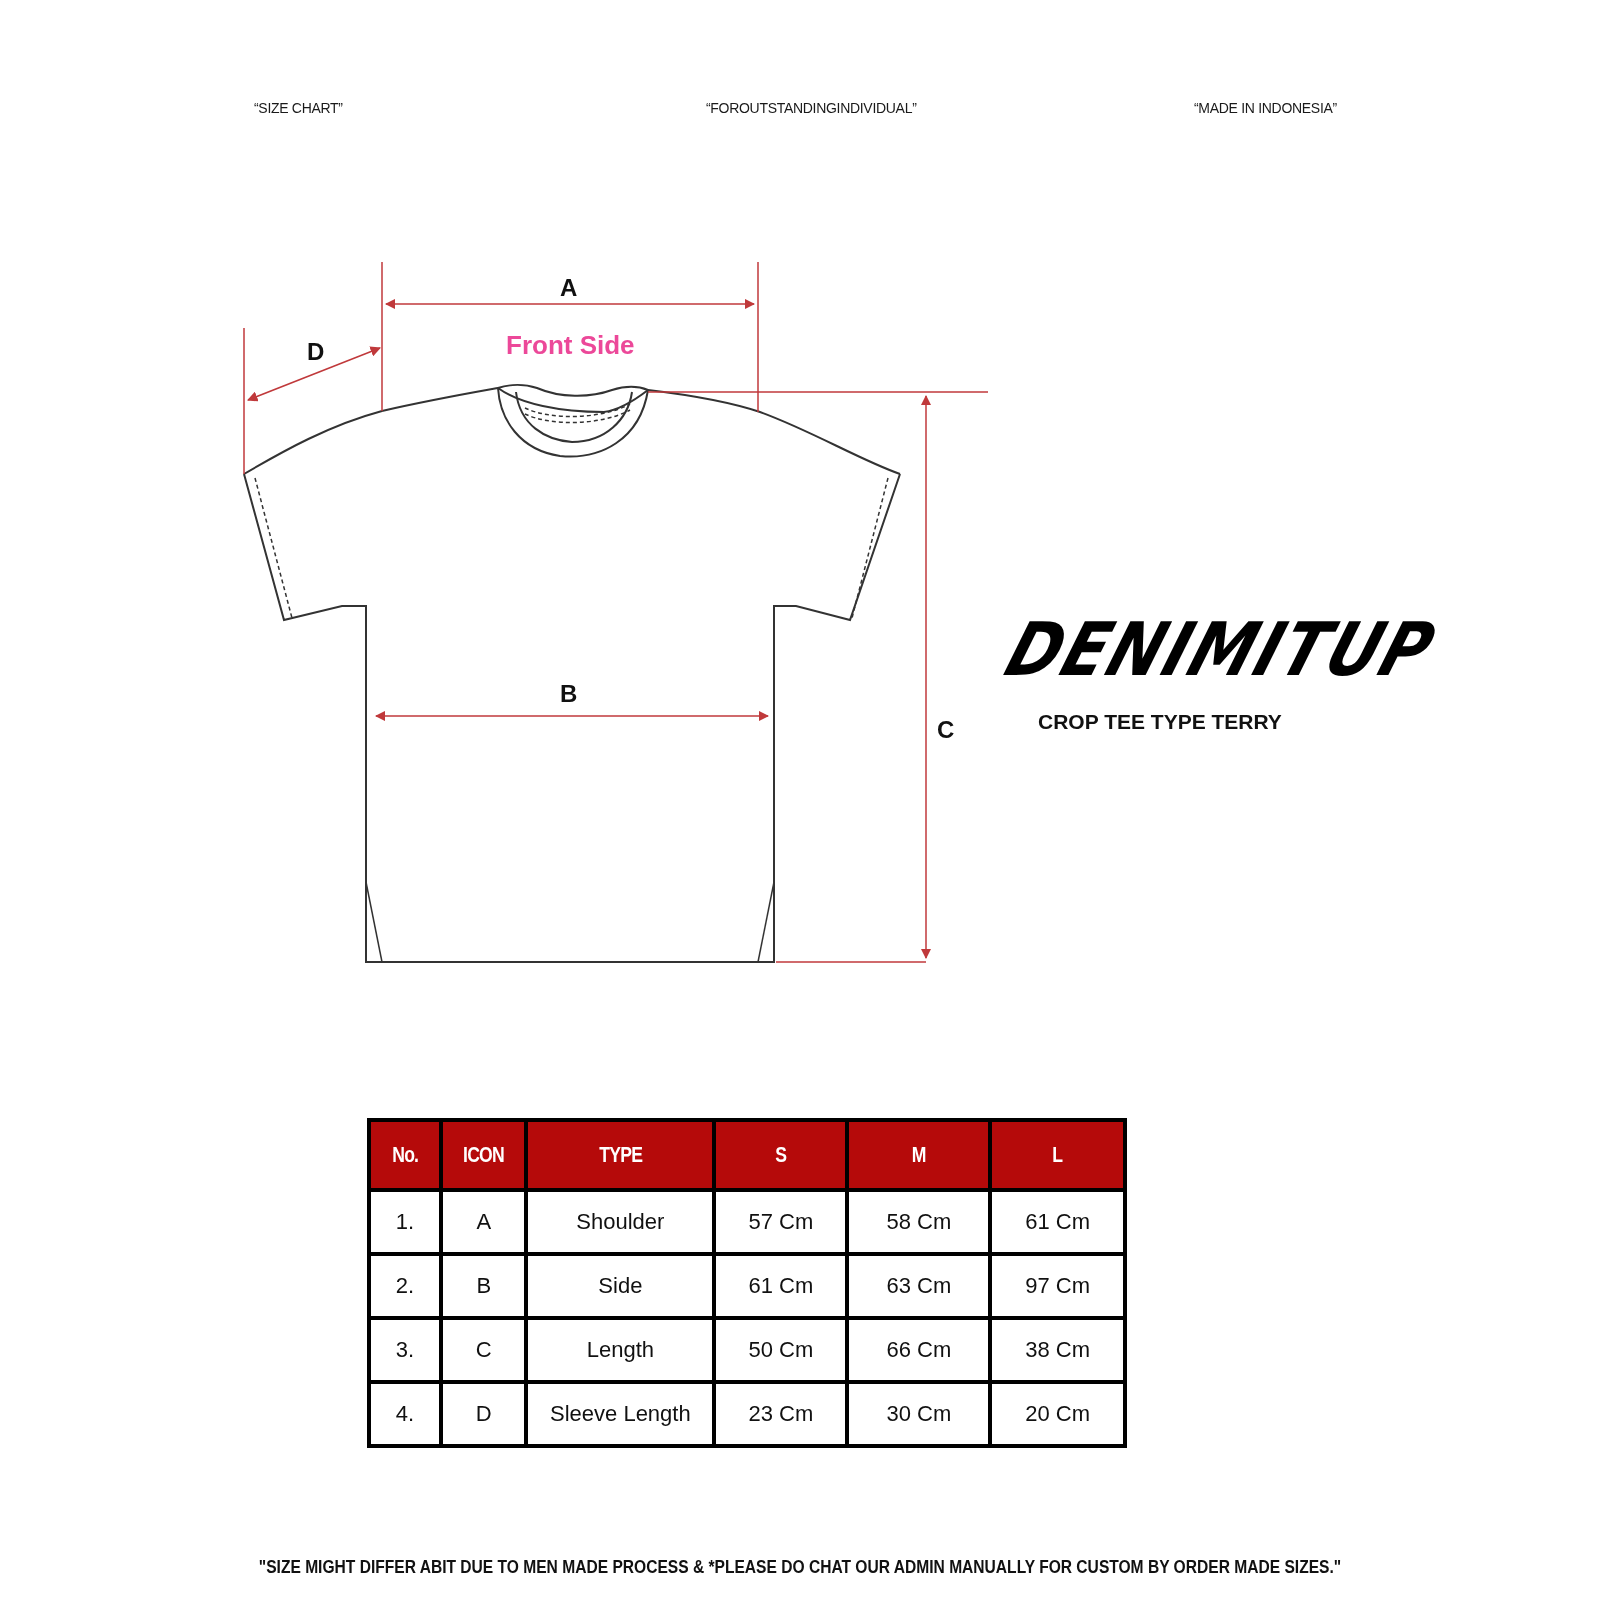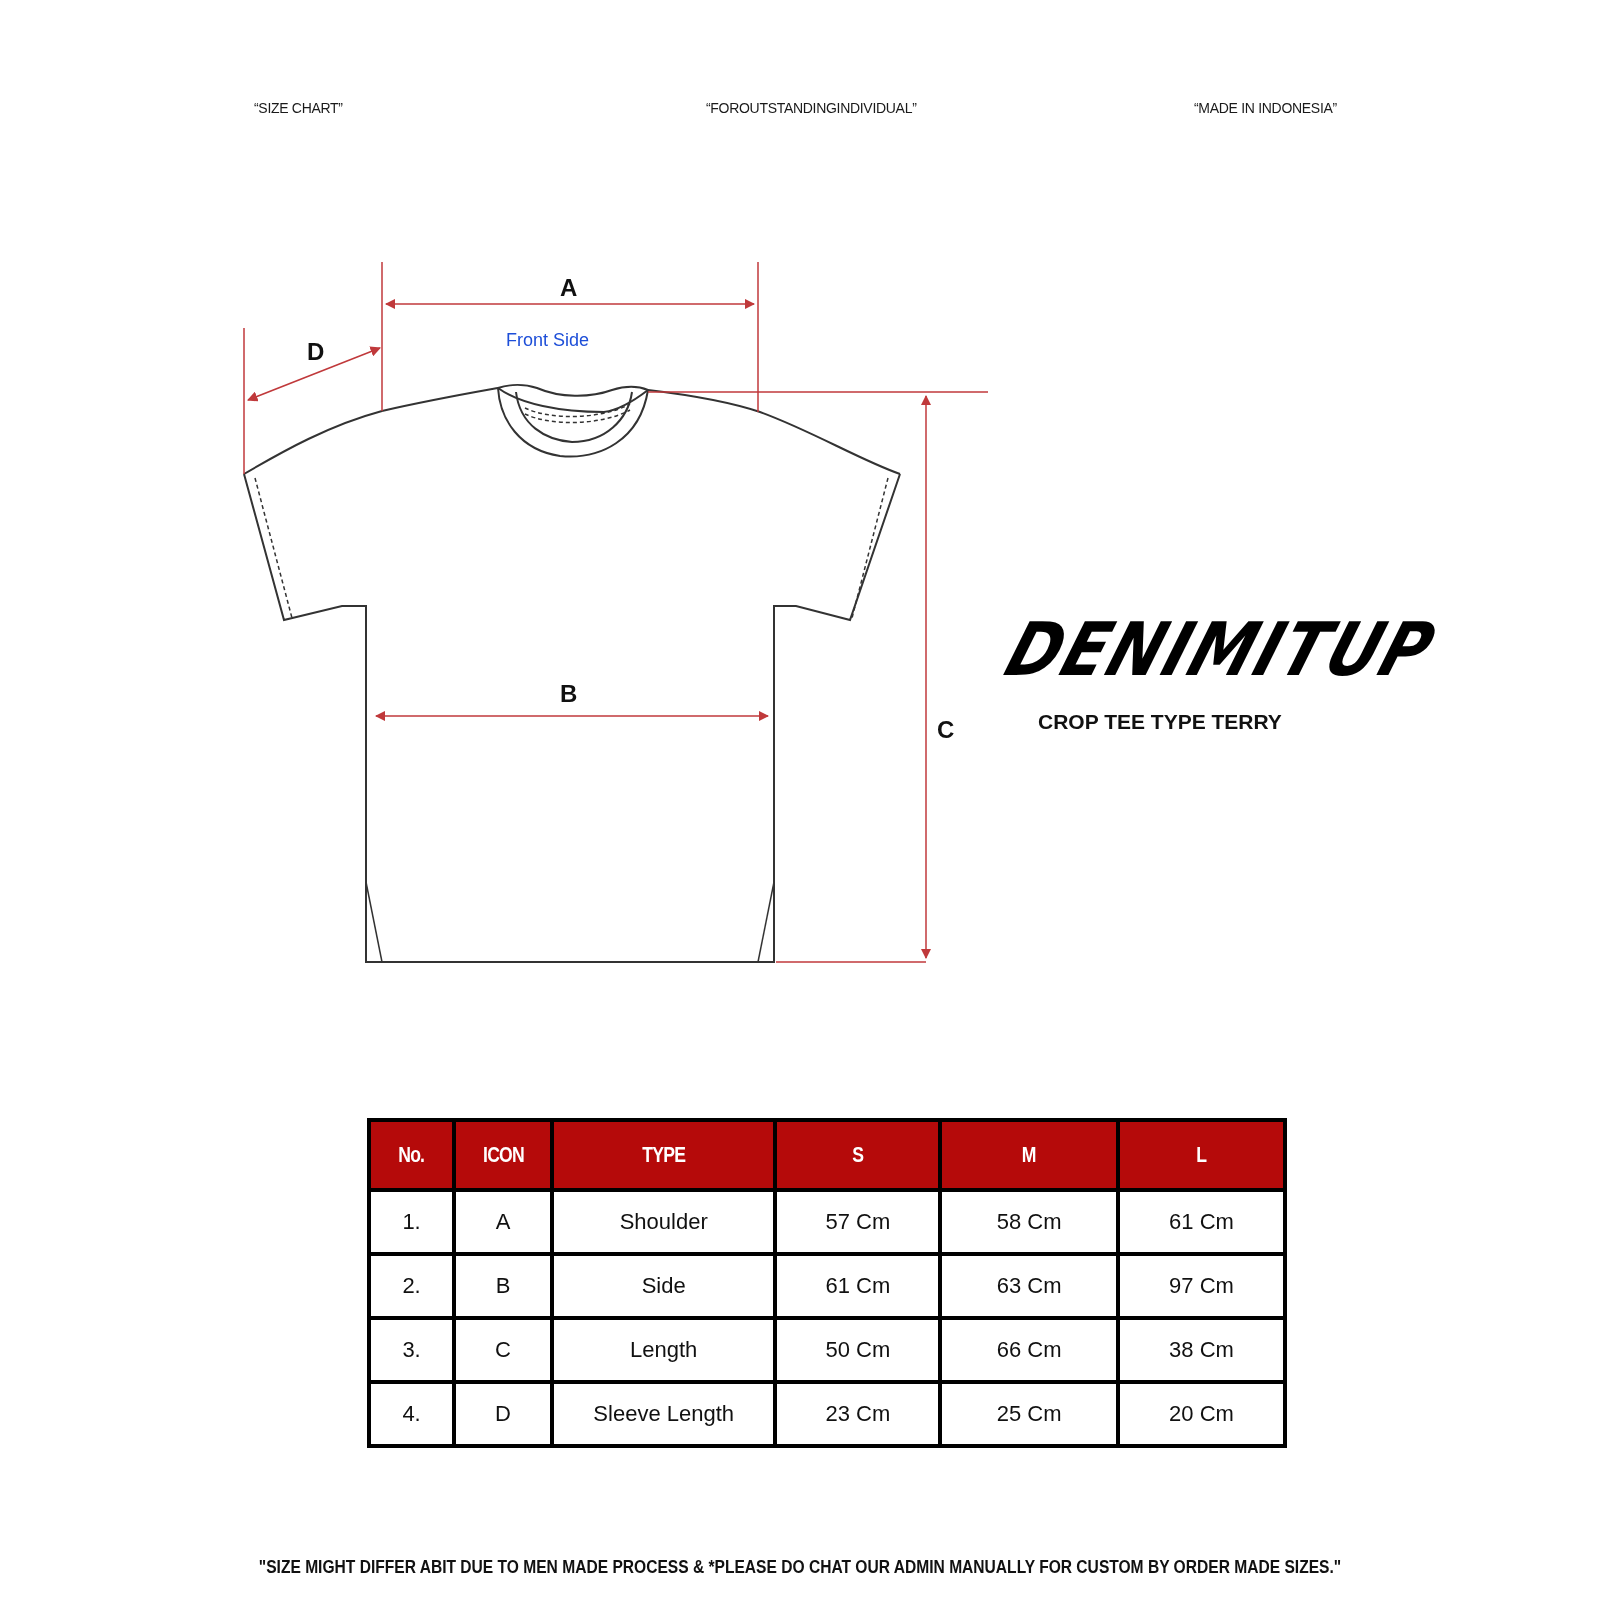--- a/index.html
+++ b/index.html
@@ -1,25 +1,25 @@
 <!DOCTYPE html>
 <html><head>
 <meta charset="utf-8">
 <style>
   html, body { margin:0; padding:0; background:#ffffff; }
   body { width:1600px; height:1600px; position:relative; overflow:hidden; font-family:"Liberation Sans", sans-serif; color:#111; }
   .top-label { position:absolute; top:100px; font-size:14px; font-weight:normal; letter-spacing:-0.3px; color:#1a1a1a; }
   .diagram { position:absolute; left:0; top:0; width:1600px; height:1000px; }
   .diagram svg { position:absolute; left:0; top:0; }
   .dim-label { position:absolute; font-weight:bold; font-size:24px; color:#111; }
-  .front-side { position:absolute; font-weight:normal; font-size:18px; color:#1d4ed8; }
+  .front-side { position:absolute; font-weight:bold; font-size:26px; color:#ec4899; }
   .brand { position:absolute; left:1010px; top:618px; width:340px; }
   .brand-logo { display:block; font-family:"DejaVu Sans", sans-serif; font-style:italic; font-weight:bold; font-size:64px; letter-spacing:2px; transform:skewX(-18deg) scaleY(1.15); color:#000; line-height:1; }
   .brand-sub { position:absolute; left:28px; top:92px; font-weight:bold; font-size:21px; white-space:nowrap; color:#111; }
-  table.size-table { position:absolute; left:367px; top:1118px; width:920px; border-collapse:collapse; border:4px solid #000; }
+  table.size-table { position:absolute; left:367px; top:1118px; width:760px; border-collapse:collapse; border:4px solid #000; }
   .size-table th, .size-table td { border:4px solid #000; text-align:center; }
   .size-table th { background:#b50a0a; color:#fff; font-weight:bold; font-size:22px; height:64px; letter-spacing:-1px; transform-origin:center; }
   .size-table th span { display:inline-block; transform:scaleX(0.8); }
   .size-table td { background:#fff; font-size:22px; height:58px; color:#111; }
   .footer { position:absolute; left:0; width:1600px; top:1556px; text-align:center; font-weight:bold; font-size:19px; color:#111; white-space:nowrap; }
   .footer span { display:inline-block; transform:scaleX(0.82); transform-origin:center; }
 </style>
 </head>
 <body>
 
@@ -120,19 +120,19 @@
       <td>Length</td>
       <td>50 Cm</td>
       <td>66 Cm</td>
       <td>38 Cm</td>
     </tr>
     <tr>
       <td>4.</td>
       <td>D</td>
       <td>Sleeve Length</td>
       <td>23 Cm</td>
-      <td>25 Cm</td>
+      <td>30 Cm</td>
       <td>20 Cm</td>
     </tr>
   </tbody>
 </table>
 
 <div class="footer"><span>"SIZE MIGHT DIFFER ABIT DUE TO MEN MADE PROCESS &amp; *PLEASE DO CHAT OUR ADMIN MANUALLY FOR CUSTOM BY ORDER MADE SIZES."</span></div>
 
 </body></html>

